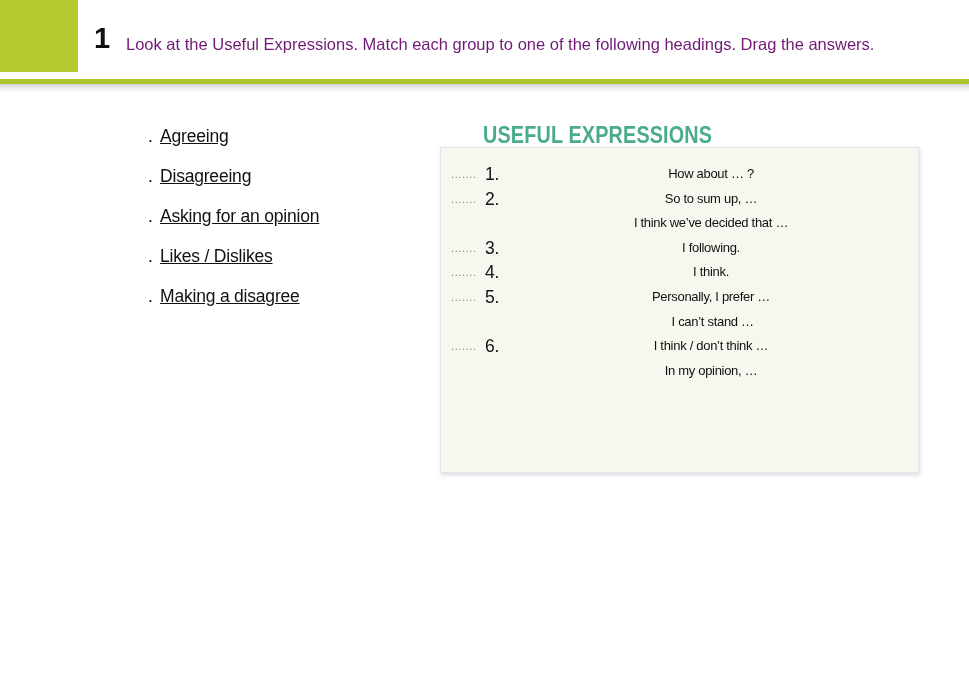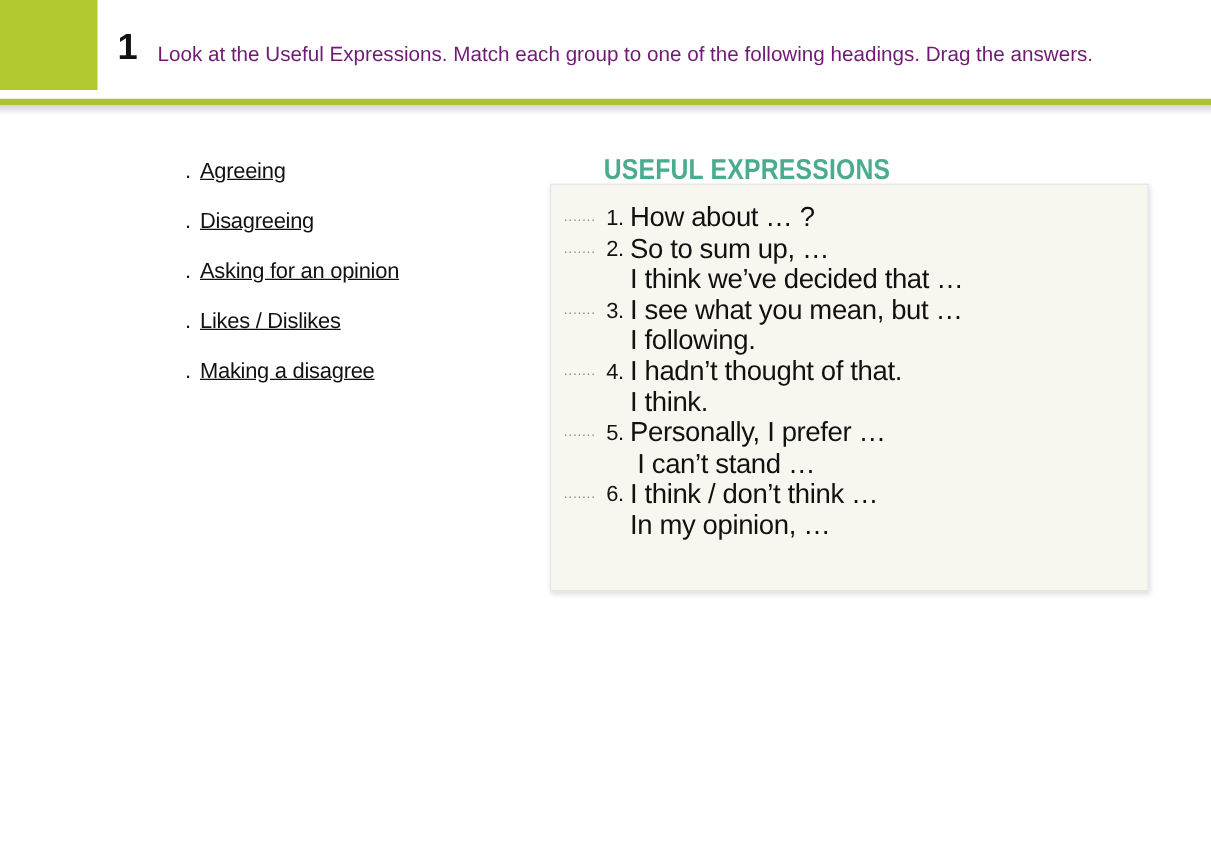--- a/index.html
+++ b/index.html
@@ -22,21 +22,21 @@
   
   .expr-title { position: absolute; left: 483px; top: 122px; font-size: 23px; font-weight: bold;
     color: #4aab8e; letter-spacing: 0.2px; transform: scaleX(0.86); transform-origin: left top; white-space: nowrap; }
   .expr-box { position: absolute; left: 440px; top: 147px; width: 479px; height: 326px;
     background: #f8f7ef; border: 1px solid #e6e5ee; box-shadow: 1px 2px 4px rgba(110,110,140,0.25); padding-top: 14px; }
   .expr-item { display: flex; align-items: flex-start; }
   .expr-blank { width: 34px; margin-left: 10px; font-size: 11px; letter-spacing: 0.6px; color: #8a8a85;
     line-height: 24.6px; cursor: pointer; overflow: hidden; white-space: nowrap; }
   .expr-num { width: 19px; font-size: 17.5px; line-height: 24.6px; letter-spacing: -0.3px; }
   .expr-lines { flex: 1; }
-  .expr-line { font-size: 22px; line-height: 24.6px; letter-spacing: -0.3px; white-space: pre-wrap; }
+  .expr-line { font-size: 13px; line-height: 24.6px; letter-spacing: -0.3px; white-space: pre-wrap; text-align: center; }
 </style>
 </head>
 <body>
 
 <div class="corner-square"></div>
 <div class="exercise-number">1</div>
 <div class="instruction">Look at the Useful Expressions. Match each group to one of the following headings. Drag the answers.</div>
 <div class="header-rule"></div>
 
 <div class="headings-list">
@@ -62,29 +62,27 @@
     <span class="expr-num">2.</span>
     <div class="expr-lines">
       <div class="expr-line">So to sum up, …</div>
       <div class="expr-line">I think we’ve decided that …</div>
     </div>
   </div>
   <div class="expr-item">
     <span class="expr-blank">.......</span>
     <span class="expr-num">3.</span>
     <div class="expr-lines">
-      <div class="expr-line">I see what you mean, but …</div>
       <div class="expr-line">I following.</div>
     </div>
   </div>
   <div class="expr-item">
     <span class="expr-blank">.......</span>
     <span class="expr-num">4.</span>
     <div class="expr-lines">
-      <div class="expr-line">I hadn’t thought of that.</div>
       <div class="expr-line">I think.</div>
     </div>
   </div>
   <div class="expr-item">
     <span class="expr-blank">.......</span>
     <span class="expr-num">5.</span>
     <div class="expr-lines">
       <div class="expr-line">Personally, I prefer …</div>
       <div class="expr-line"> I can’t stand …</div>
     </div>

